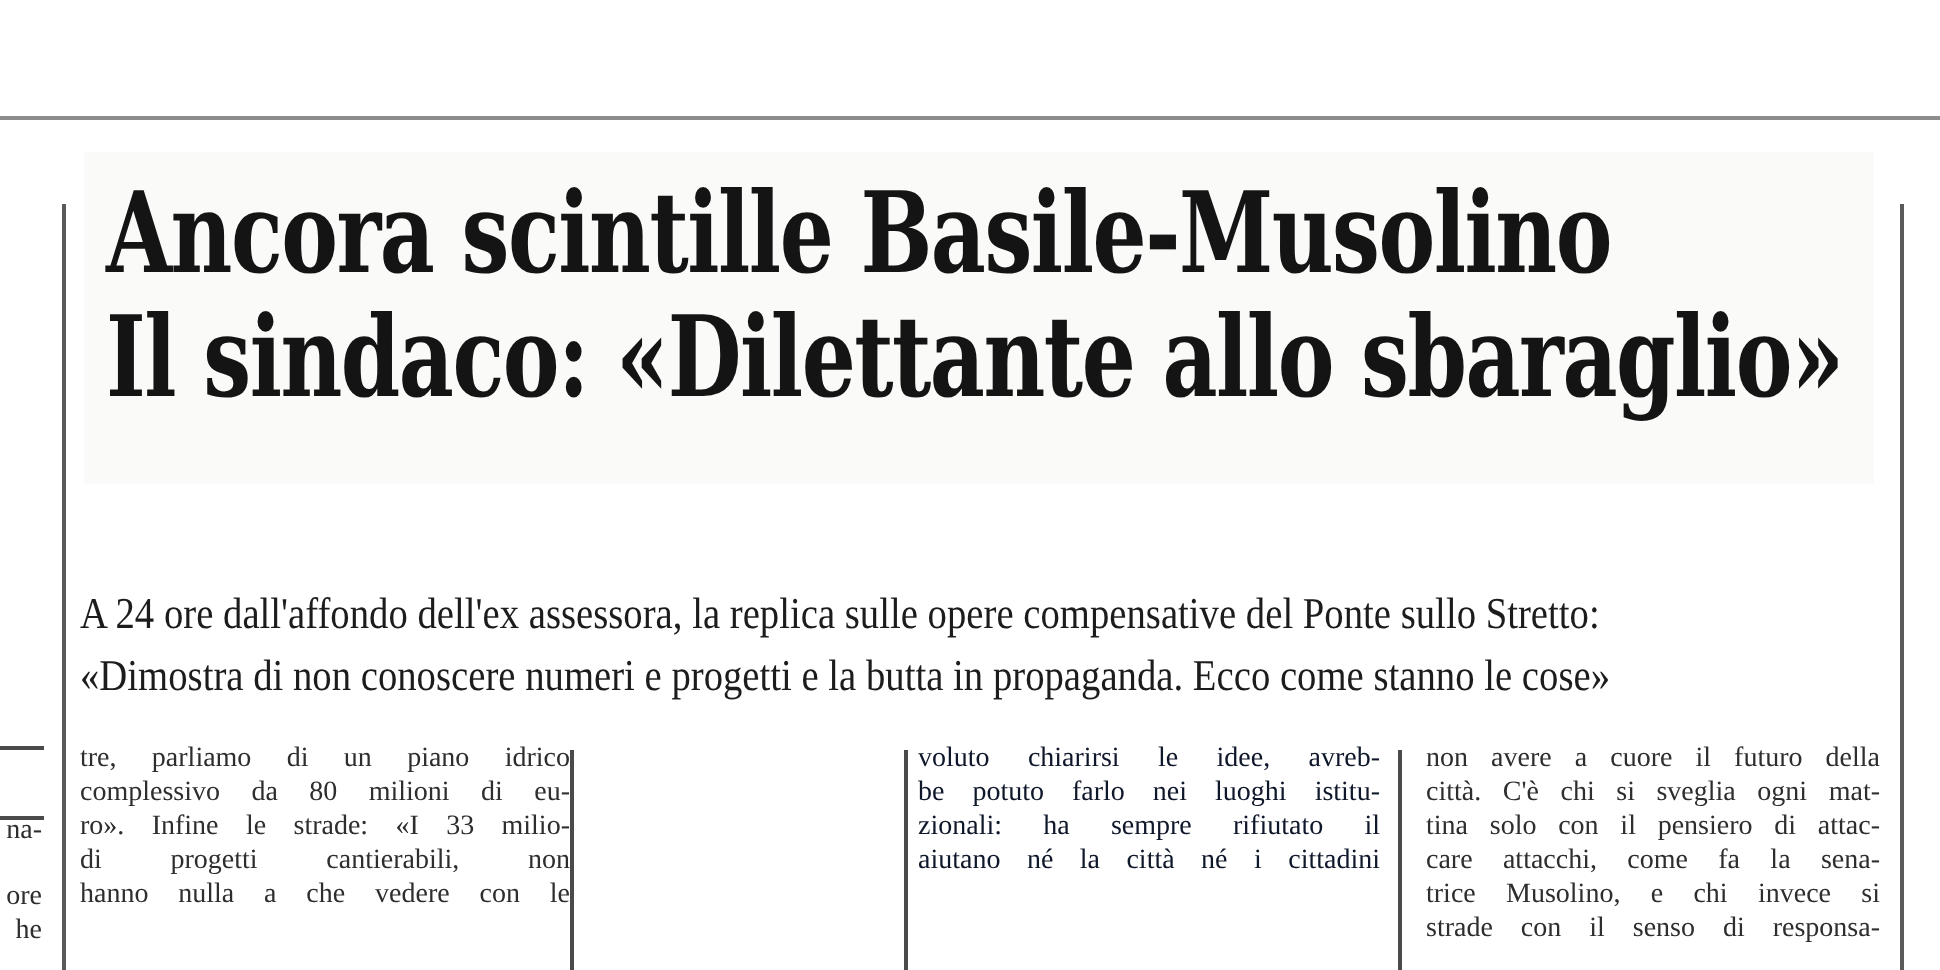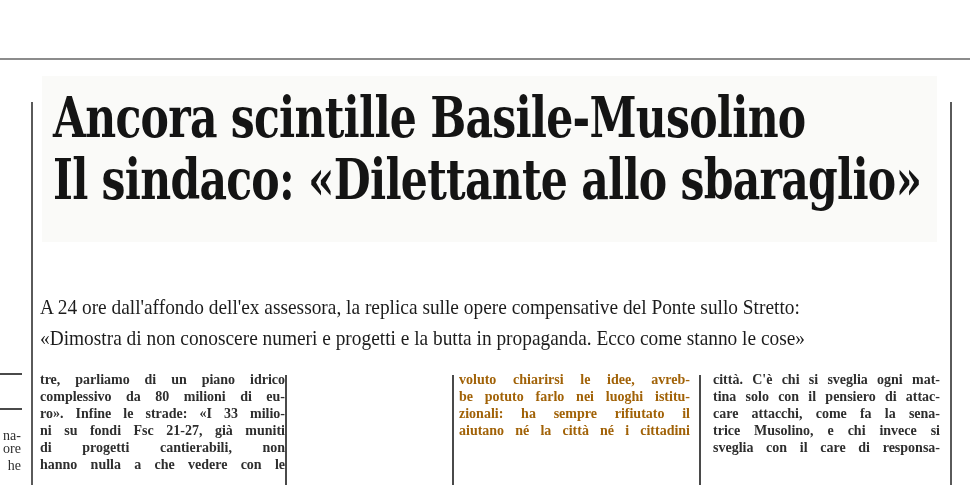--- a/index.html
+++ b/index.html
@@ -26,28 +26,28 @@
     font-size:22px;line-height:31px;
     transform:scaleX(0.88);transform-origin:top left;
     white-space:nowrap;
   }
   .body-col{
     position:absolute;top:371px;height:114px;
     font-size:14px;line-height:17px;overflow:hidden;
   }
   .body-col .line{
     text-align:justify;text-align-last:justify;
-    -moz-text-align-last:justify;height:17px;overflow:hidden;font-weight:bold;
+    -moz-text-align-last:justify;height:17px;overflow:hidden;
   }
   .frag-col{
     position:absolute;left:0;top:371px;width:22px;height:114px;
     font-size:14px;line-height:17px;overflow:hidden;
   }
   .frag-dash{position:absolute;left:0;width:22px;height:2px;}
-  .frag-line-1{position:absolute;top:56px;right:1px;}
+  .frag-line-1{position:absolute;top:36px;right:1px;}
   .frag-line-2{position:absolute;top:69px;right:1px;}
   .frag-line-3{position:absolute;top:86px;right:1px;}
 </style>
 </head>
 <body>
 
 <div class="stage" style="background: rgb(255, 255, 255);">
 
   <div class="top-rule" style="background: rgb(140, 140, 140);"></div>
 
@@ -71,41 +71,41 @@
   <div class="frag-col" style="color: rgb(46, 46, 46);">
     <div class="frag-line-1">na-</div>
     <div class="frag-line-2">ore</div>
     <div class="frag-line-3">he</div>
   </div>
 
   <div class="body-col" style="left: 40px; width: 245px; color: rgb(46, 46, 46);">
       <div class="line">tre, parliamo di un piano idrico</div>
       <div class="line">complessivo da 80 milioni di eu-</div>
       <div class="line">ro». Infine le strade: «I 33 milio-</div>
-      <div class="line">ni su fondi Fsc 21-27, già muniti</div>
       <div class="line">di progetti cantierabili, non</div>
       <div class="line">hanno nulla a che vedere con le</div>
     </div>
 
   <div class="col-divider" style="left: 285px; background: rgb(74, 74, 74);"></div>
 
   <div class="body-col" style="left: 297px; width: 145px; color: rgb(46, 46, 46);"></div>
 
   <div class="col-divider" style="left: 452px; background: rgb(74, 74, 74);"></div>
 
-  <div class="body-col" style="left: 459px; width: 231px; color: #a16207;">
+  <div class="body-col" style="left: 459px; width: 231px; color: #0f172a;">
       <div class="line">voluto chiarirsi le idee, avreb-</div>
       <div class="line">be potuto farlo nei luoghi istitu-</div>
       <div class="line">zionali: ha sempre rifiutato il</div>
       <div class="line">aiutano né la città né i cittadini</div>
     </div>
 
   <div class="col-divider" style="left: 699px; background: rgb(74, 74, 74);"></div>
 
   <div class="body-col" style="left: 713px; width: 227px; color: rgb(46, 46, 46);">
+      <div class="line">non avere a cuore il futuro della</div>
       <div class="line">città. C'è chi si sveglia ogni mat-</div>
       <div class="line">tina solo con il pensiero di attac-</div>
       <div class="line">care attacchi, come fa la sena-</div>
       <div class="line">trice Musolino, e chi invece si</div>
-      <div class="line">sveglia con il care di responsa-</div>
+      <div class="line">strade con il senso di responsa-</div>
     </div>
 
 </div>
 
 </body></html>

